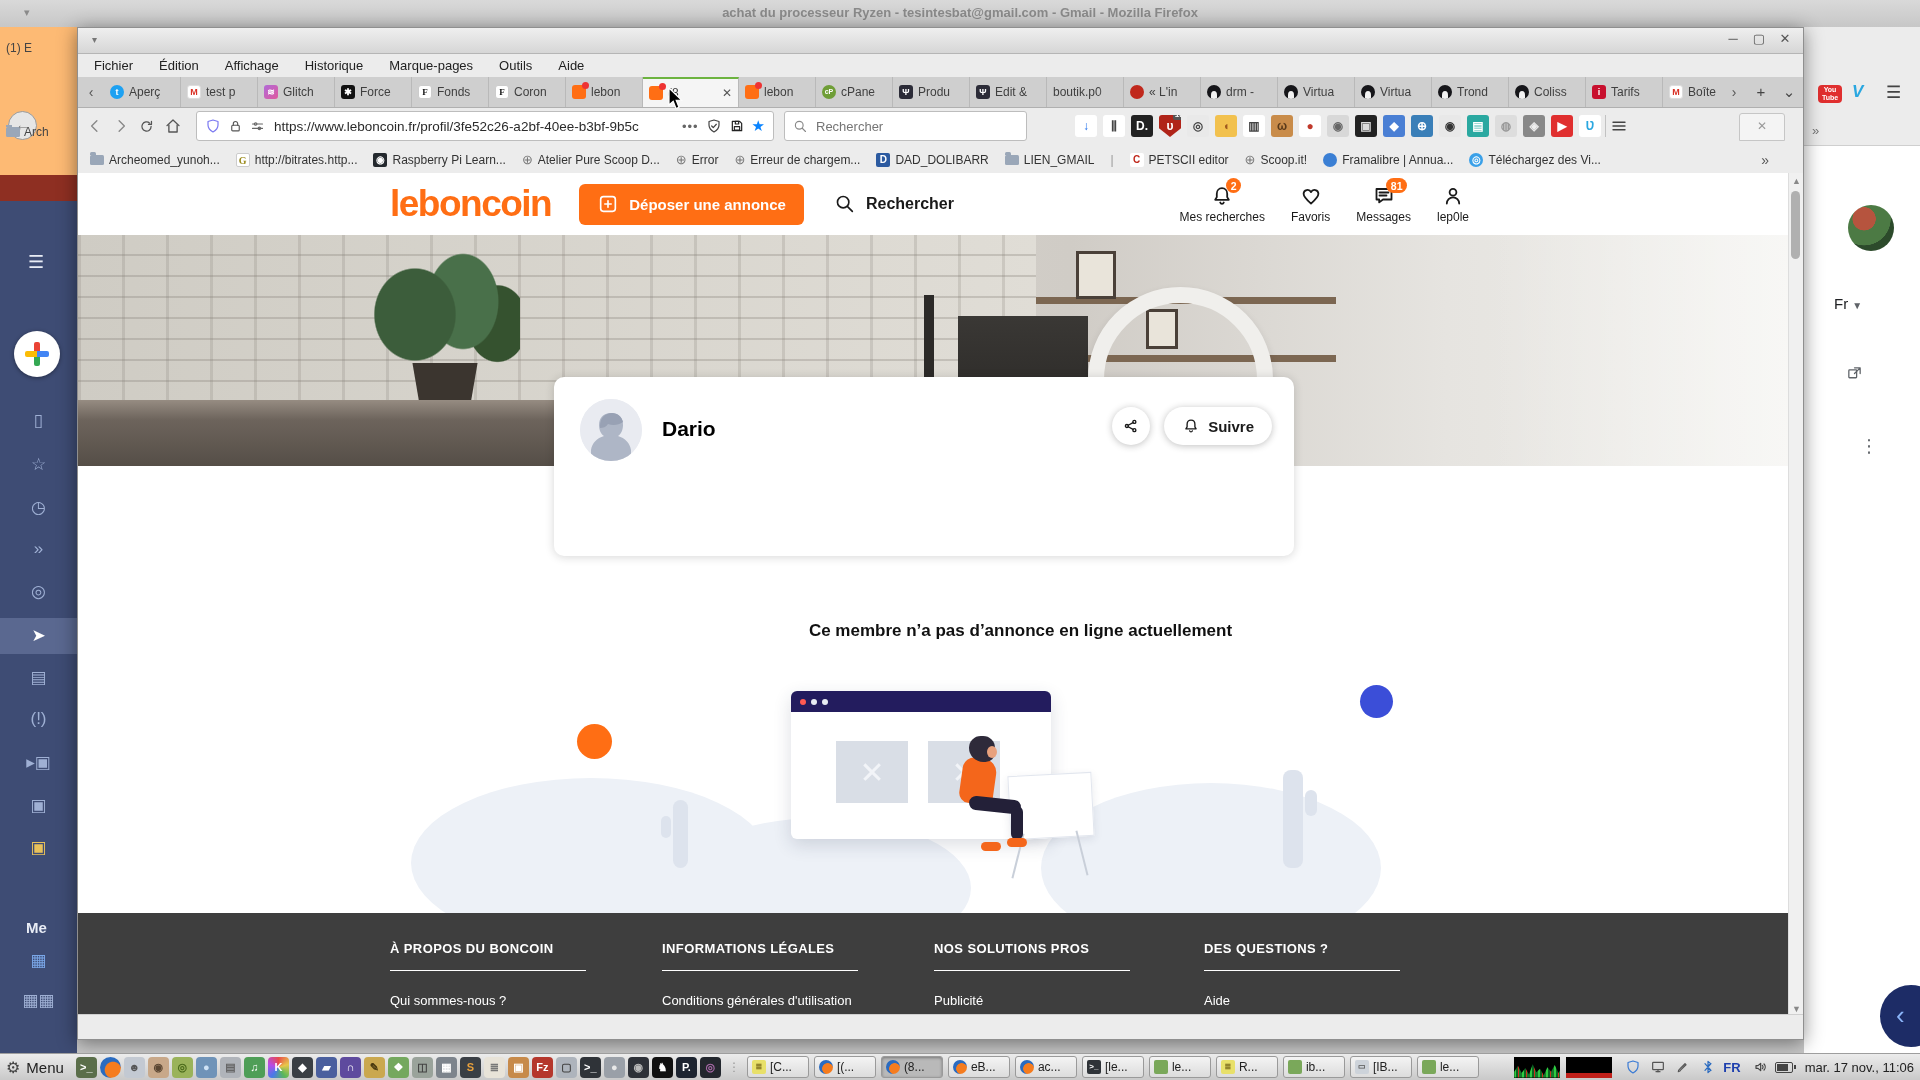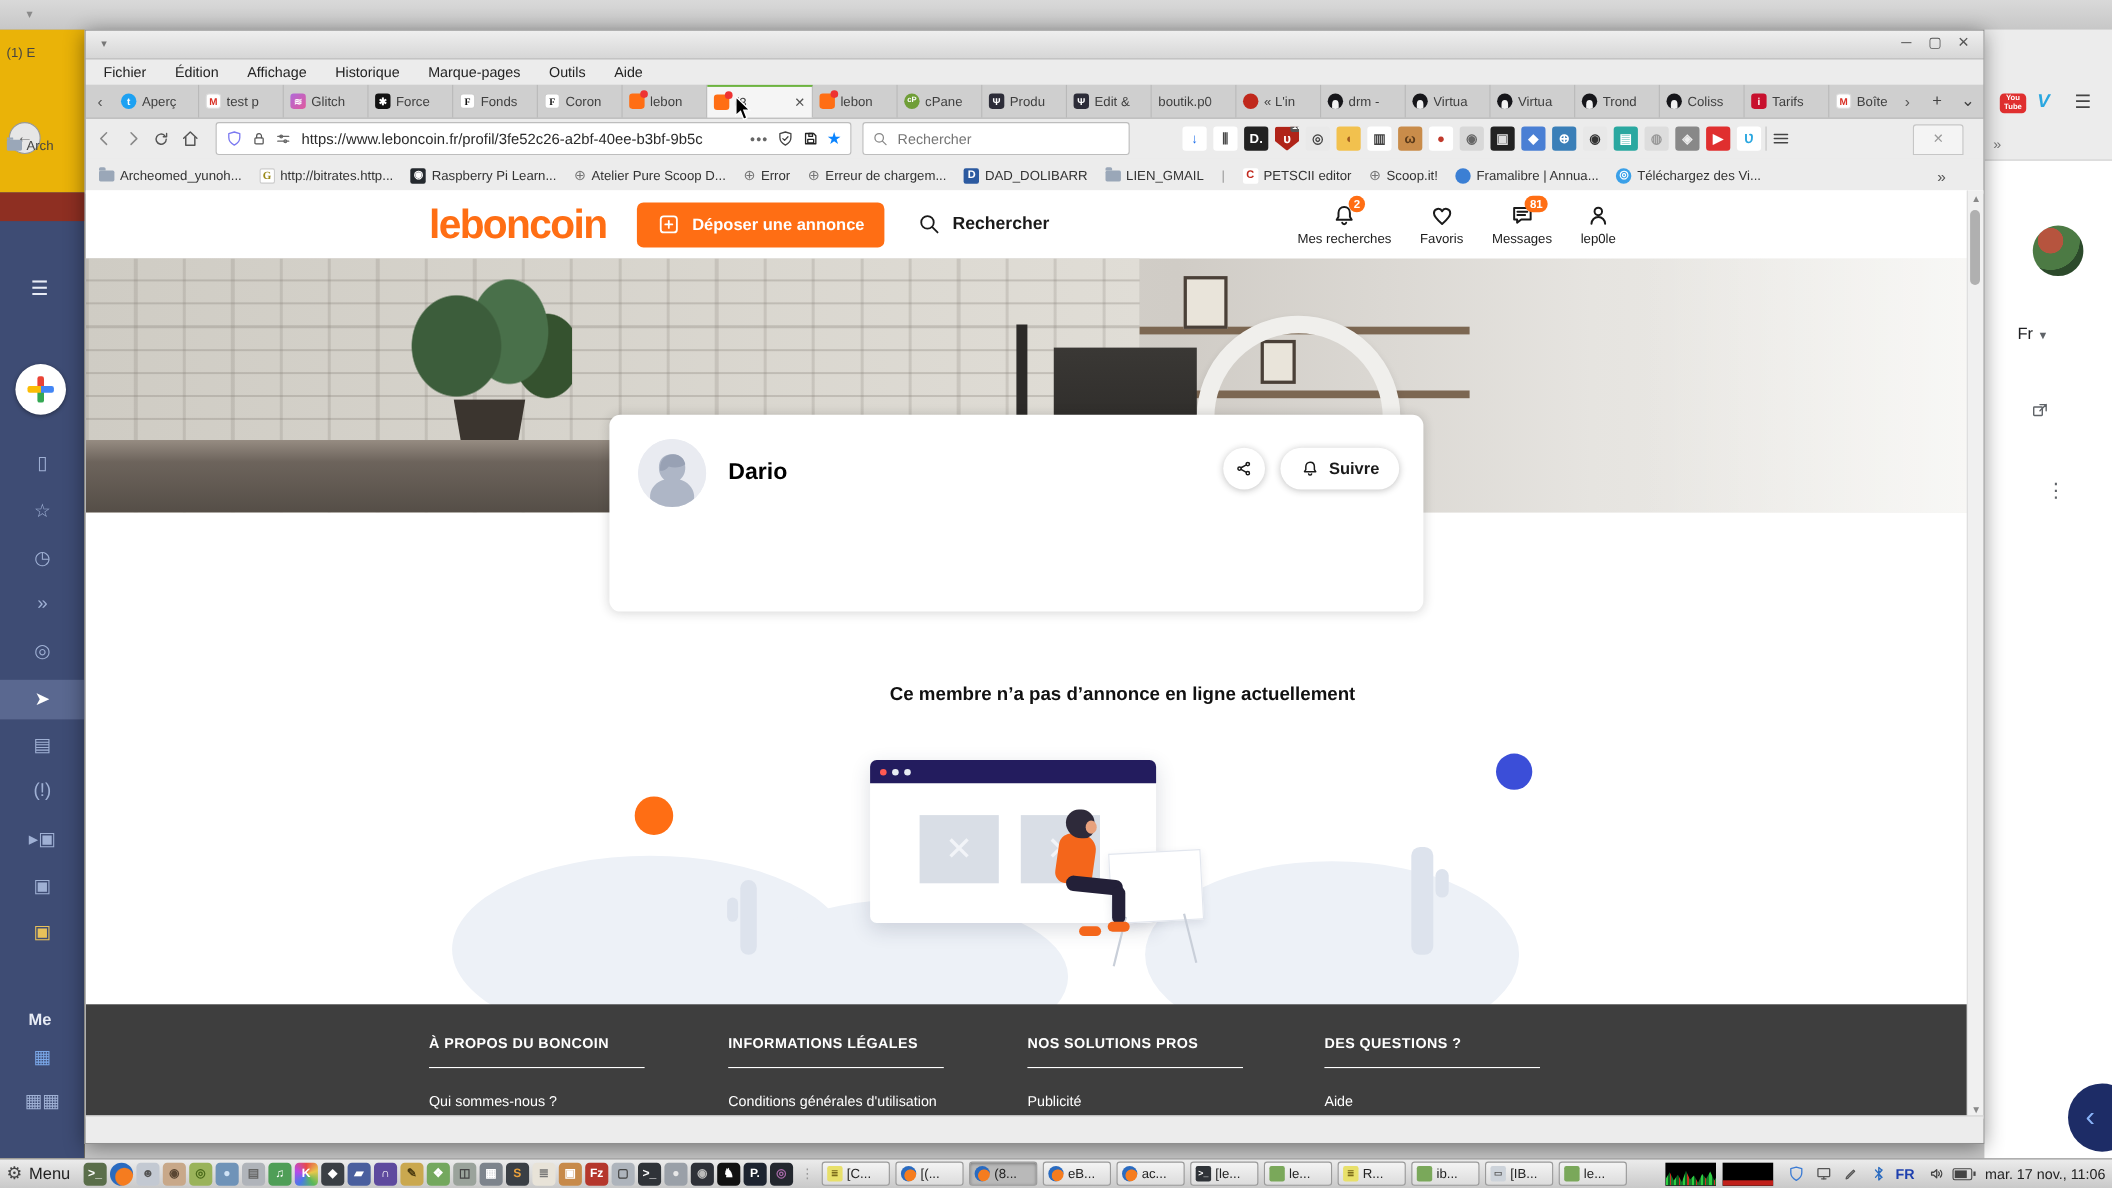--- a/index.html
+++ b/index.html
@@ -6,21 +6,21 @@
   body{width:1920px;height:1080px;overflow:hidden;background:#c8c8c8;
        font-family:"Liberation Sans",sans-serif;position:relative;
        -webkit-font-smoothing:antialiased;}
   
   .top-titlebar{position:absolute;left:0;top:0;width:1920px;height:27px;
     background:linear-gradient(#d9d9d9,#c7c7c7);border-bottom:1px solid #9e9e9e;}
   .top-titlebar .ttl{position:absolute;left:0;right:0;top:5px;text-align:center;
     font-size:13px;font-weight:bold;color:#8a8a8a;}
   .win-menu-caret{position:absolute;left:24px;top:6px;color:#8a8a8a;font-size:11px;}
   
-  .left-strip{position:absolute;left:0;top:27px;width:77px;height:1026px;background:#eab308;}
+  .left-strip{position:absolute;left:0;top:27px;width:77px;height:1026px;background:#fdba74;}
   .ls-frag{position:absolute;left:6px;font-size:12px;color:#444;white-space:nowrap;overflow:hidden;}
   .ls-back{position:absolute;left:8px;top:84px;width:27px;height:27px;border-radius:50%;
     border:1px solid #999;color:#666;font-size:15px;line-height:26px;text-align:center;background:#e6e6e6;}
   .ls-nav{position:absolute;left:0;top:148px;width:77px;height:878px;background:#3e4c74;}
   .ls-red{position:absolute;left:0;top:0;width:77px;height:26px;background:#8e2f22;}
   .ls-ham{position:absolute;left:28px;top:76px;color:#e8ecf5;font-size:18px;}
   .ls-plus{position:absolute;left:14px;top:156px;width:46px;height:46px;border-radius:50%;
     background:#fff;box-shadow:0 1px 4px rgba(0,0,0,.4);}
   .ls-plus .pv{position:absolute;left:20px;top:11px;width:6px;height:24px;border-radius:2px;
     background:linear-gradient(180deg,#ea4335 0 50%,#34a853 50% 100%);}
@@ -248,20 +248,21 @@
   .cursor{position:absolute;left:668px;top:88px;z-index:50;}
   svg.sic{display:block;}
 </style>
 </head>
 <body>
 
 <div>
 
   <div class="top-titlebar">
     <span class="win-menu-caret">▾</span>
+    <div class="ttl">achat du processeur Ryzen - tesintesbat@gmail.com - Gmail - Mozilla Firefox</div>
   </div>
 
   <div class="left-strip">
     <div class="ls-frag" style="top:14px;">(1) E</div>
     <div class="ls-back">←</div>
     <div class="ls-frag" style="top:98px;display:flex;gap:4px;align-items:center;">
       <span class="fold" style="background:#9aa7b8"></span>
       <span>Arch</span>
     </div>
     <div class="ls-nav">

